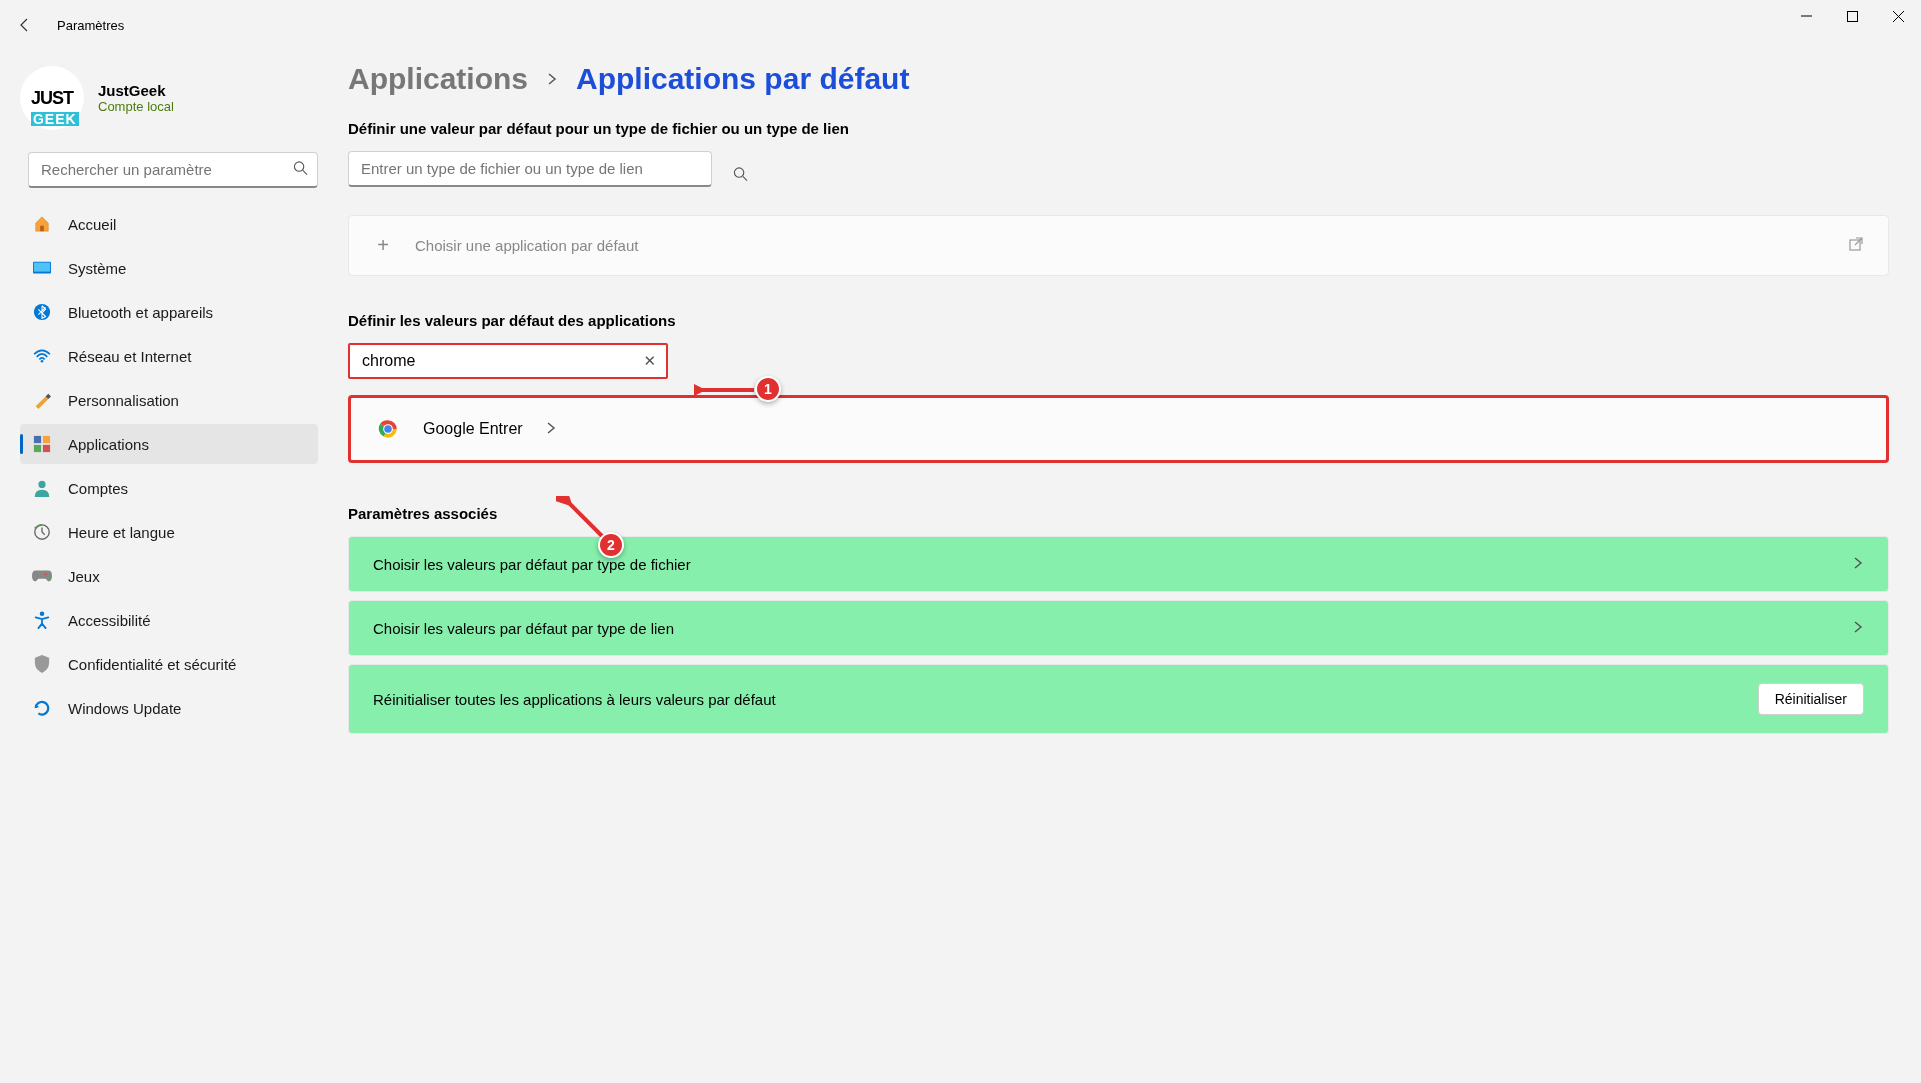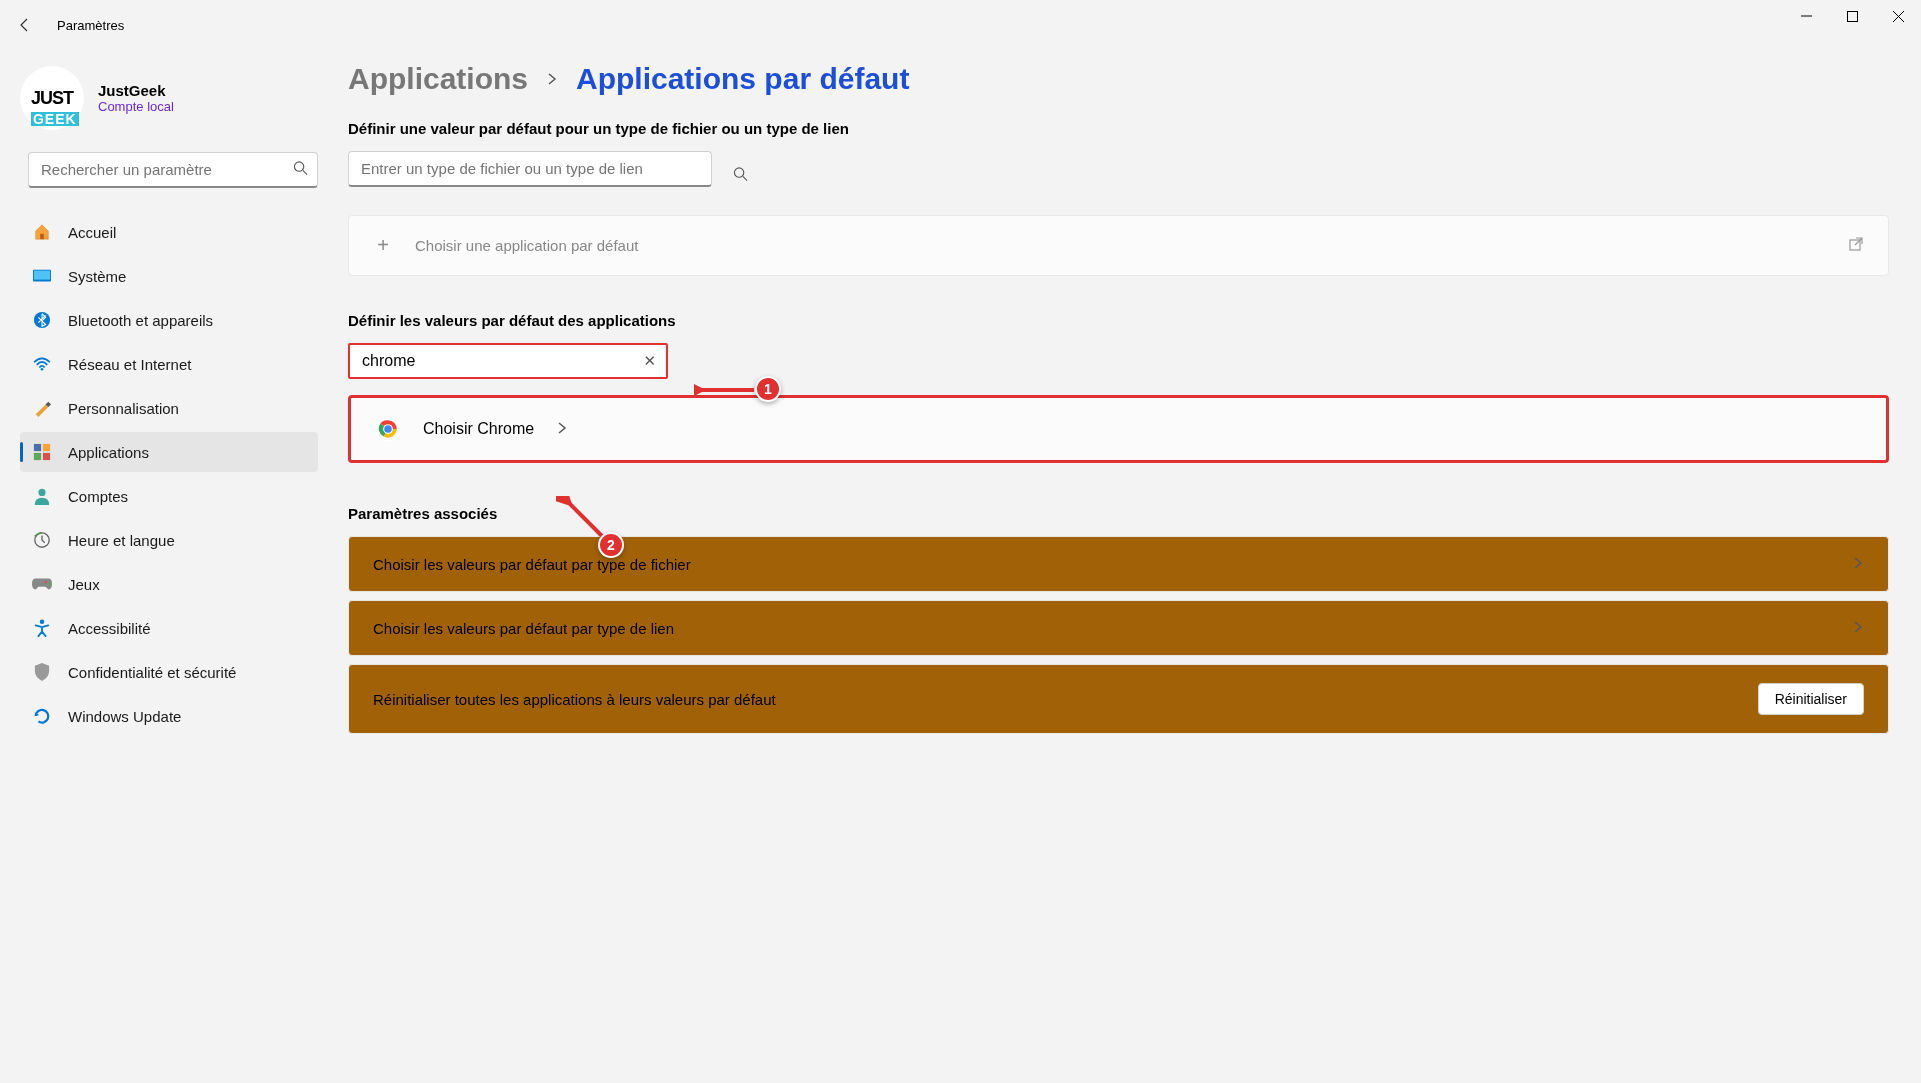--- a/index.html
+++ b/index.html
@@ -90,25 +90,25 @@
       color: #fff;
       padding: 0 2px;
       letter-spacing: 1px;
     }
     .user-info .user-name {
       font-size: 15px;
       font-weight: 600;
     }
     .user-info .user-type {
       font-size: 13px;
-      color: #6d28d9;
+      color: #4d7c0f;
     }
     .search-box {
       position: relative;
-      margin-bottom: 24px;
+      margin-bottom: 16px;
       padding-left: 8px;
     }
     .search-input {
       width: 100%;
       height: 36px;
       background: #fff;
       border: 1px solid #d0d0d0;
       border-bottom: 2px solid #888;
       border-radius: 4px;
       padding: 0 40px 0 12px;
@@ -204,21 +204,21 @@
     }
     .filetype-wrap {
       position: relative;
       width: 412px;
       margin-bottom: 14px;
     }
     .filetype-wrap .search-icon-btn {
       right: 12px;
     }
     .card {
-      background: #a16207;
+      background: #86efac;
       border: 1px solid #e8e8e8;
       border-radius: 4px;
       padding: 18px 24px;
       display: flex;
       align-items: center;
       gap: 22px;
       cursor: pointer;
       margin-bottom: 8px;
     }
     .card-placeholder {
@@ -529,21 +529,21 @@
         <svg width="26" height="26" viewBox="0 0 48 48">
             <circle cx="24" cy="24" r="22" fill="#fff"></circle>
             <path d="M24 8 A16 16 0 0 1 40 24 L24 24 Z" fill="#ea4335"></path>
             <path d="M40 24 A16 16 0 0 1 16 37.8 L24 24 Z" fill="#fbbc05"></path>
             <path d="M16 37.8 A16 16 0 0 1 10 14 L24 24 Z" fill="#34a853"></path>
             <path d="M10 14 A16 16 0 0 1 24 8 L24 24 Z" fill="#ea4335"></path>
             <circle cx="24" cy="24" r="9" fill="#fff"></circle>
             <circle cx="24" cy="24" r="7" fill="#4285f4"></circle>
           </svg>
       </span>
-      <span class="card-text">Choisir Chrome</span>
+      <span class="card-text">Google Entrer</span>
       <span class="chevron">
         <svg width="12" height="12" viewBox="0 0 12 12">
             <path d="M3 1 L9 6 L3 11" stroke="#555" stroke-width="1.5" fill="none"></path>
           </svg>
       </span>
     </div>
 
     <div class="section-label">Paramètres associés</div>
 
     <div class="card">

